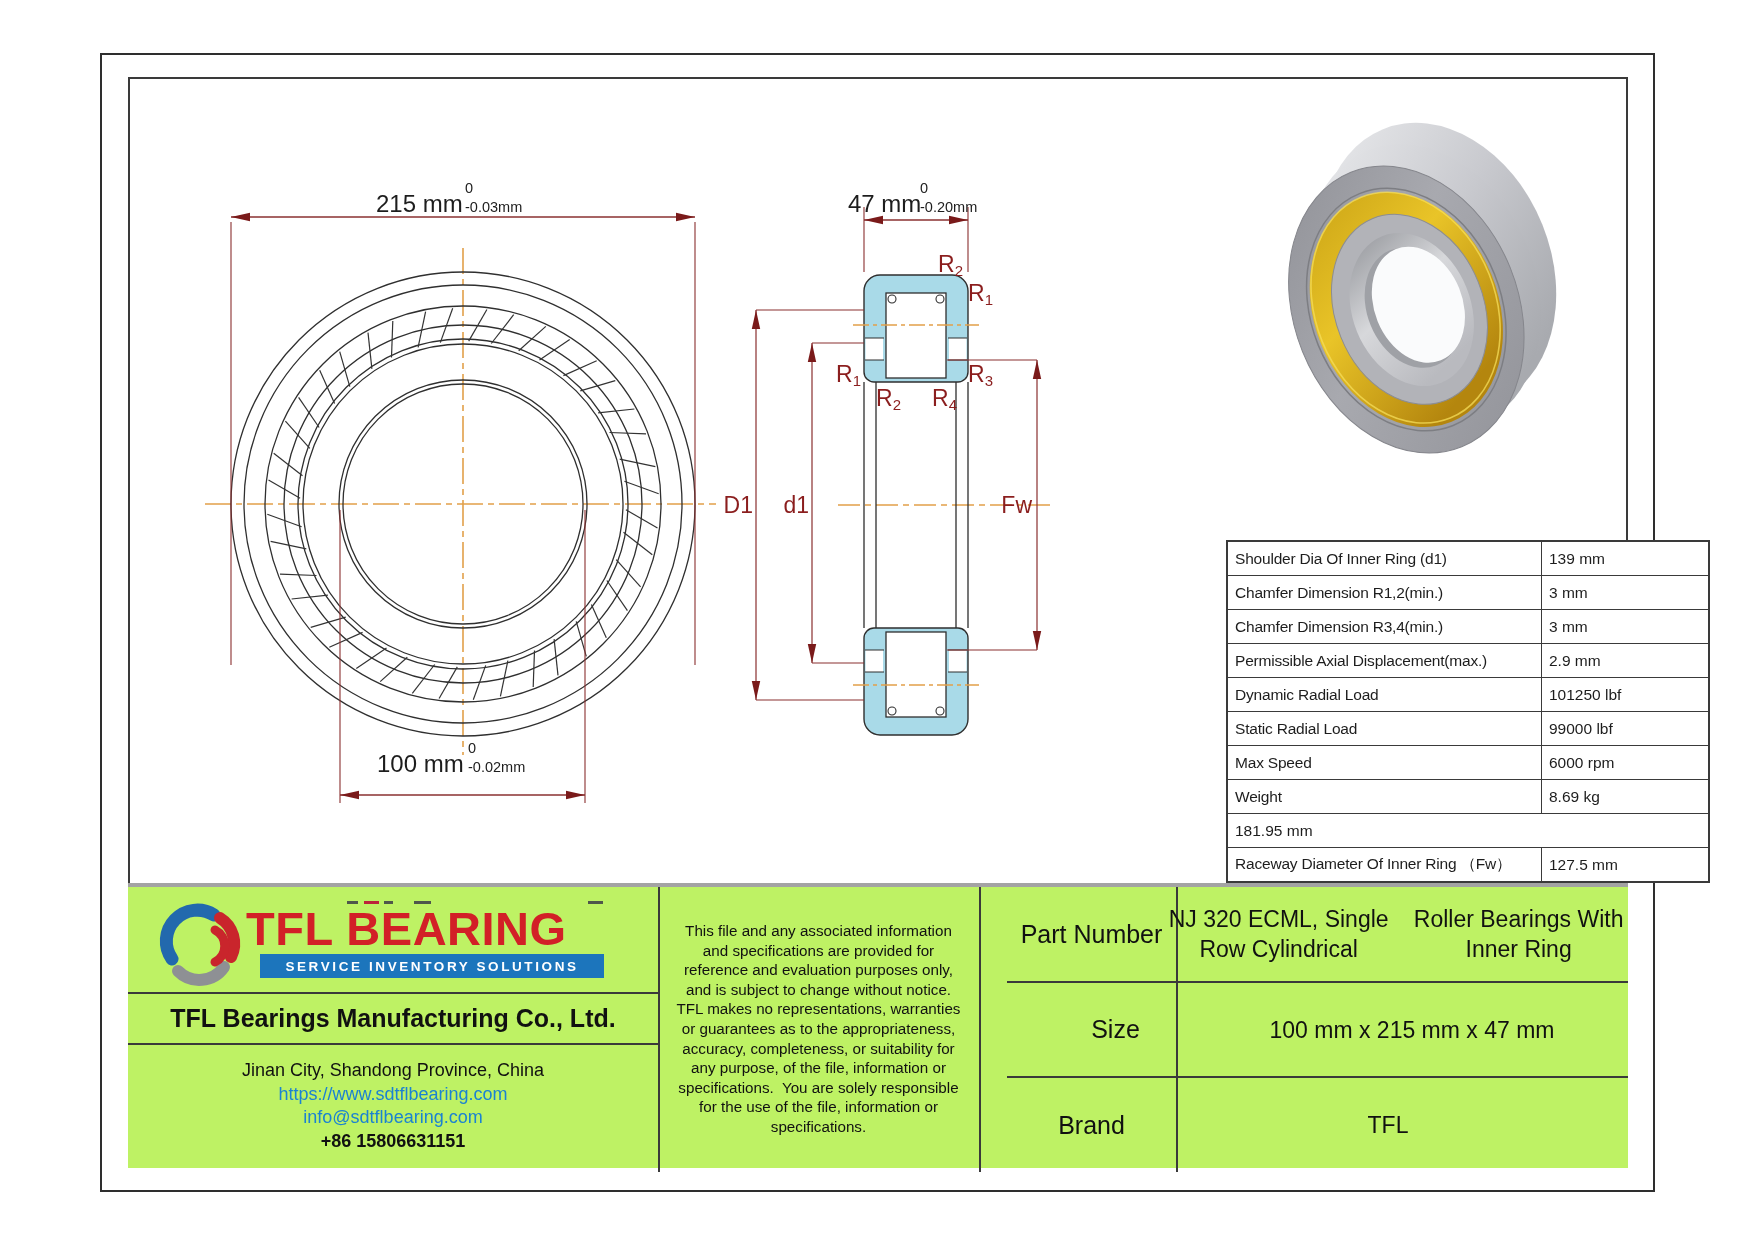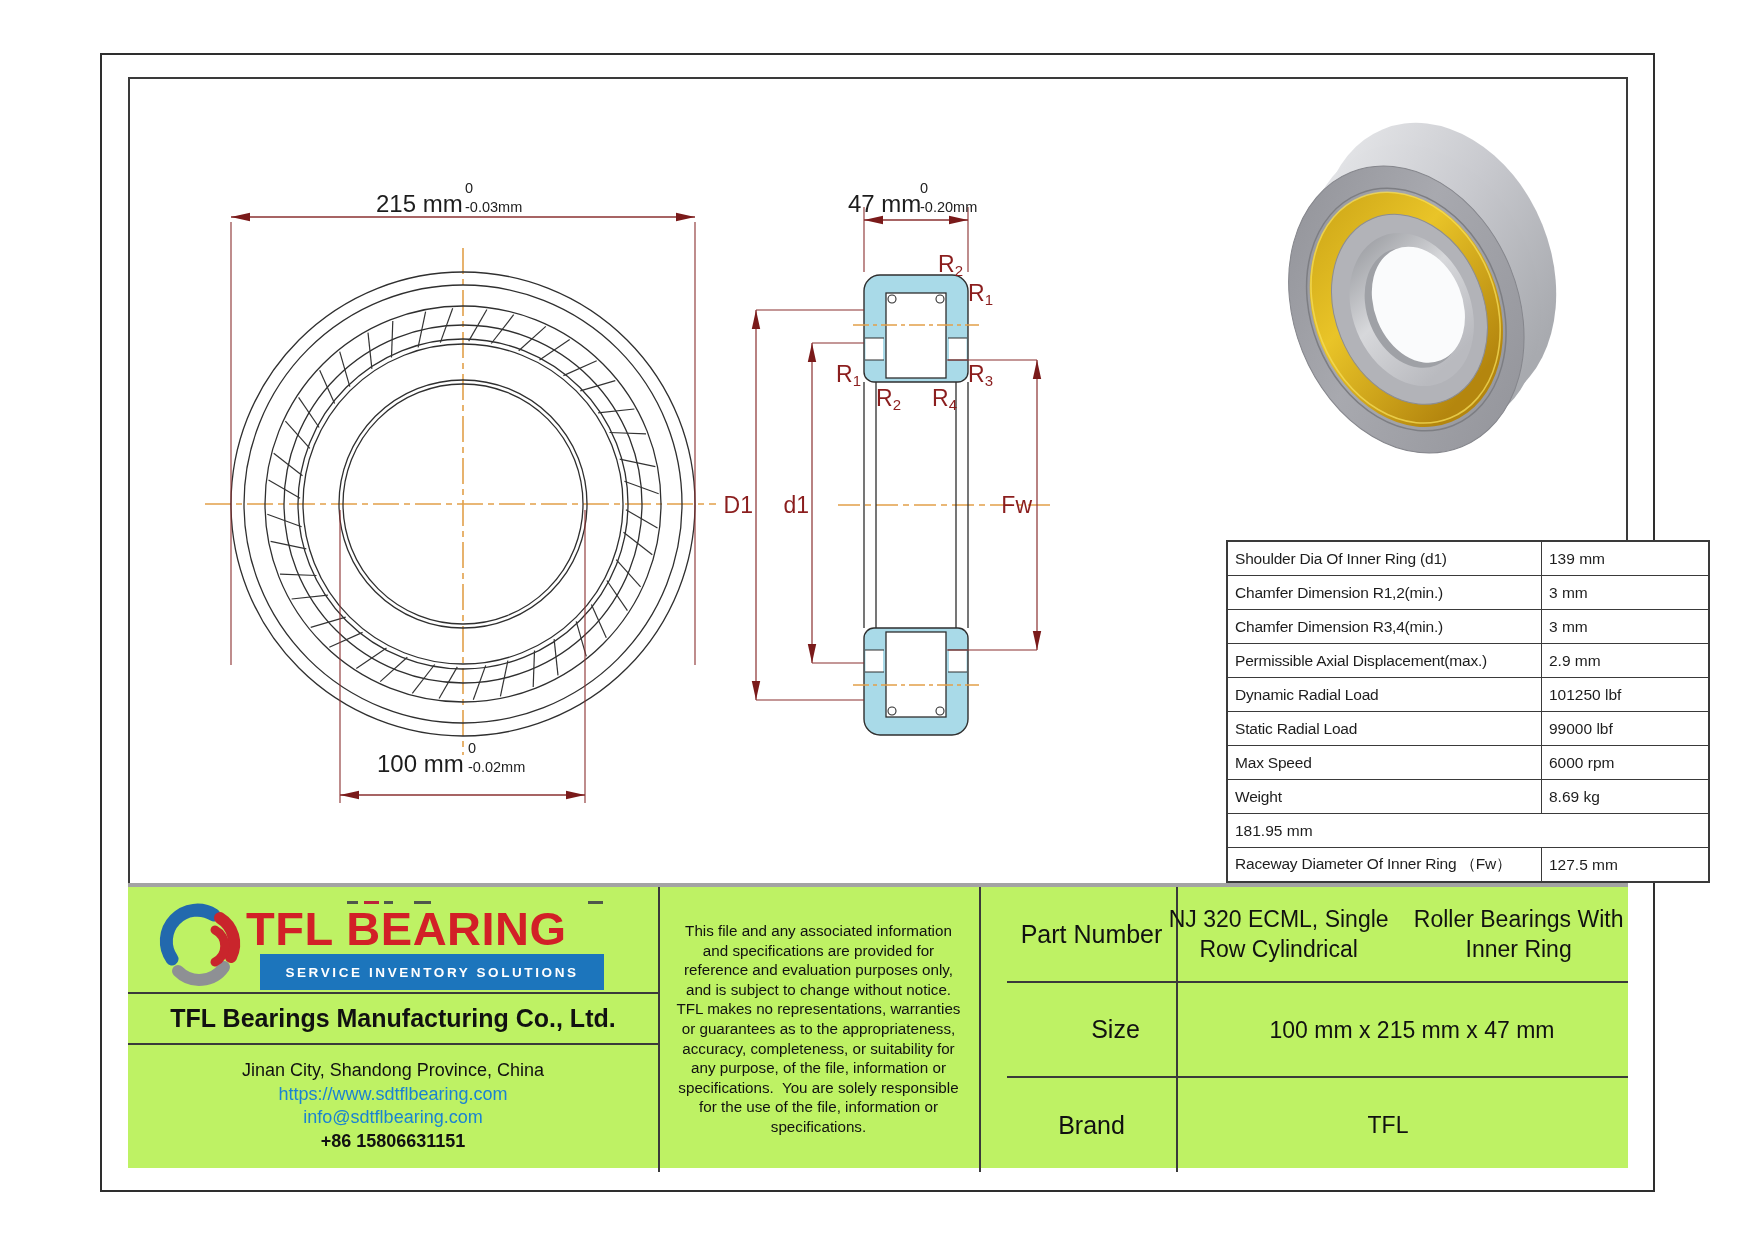--- a/index.html
+++ b/index.html
@@ -37,21 +37,21 @@
              font-size:23px;font-weight:500;color:#111;line-height:30px;text-align:center;}
   #disclaimer{padding:34px 10px 0 10px;text-align:center;font-size:15.2px;font-weight:500;
               line-height:19.6px;color:#111;}
   .disc-line{white-space:pre-wrap;}
   .link{color:#1b82d2;}
   .addr-line{color:#111;font-weight:500;}
   .phone-line{font-weight:600;}
   
   #brand-wordmark{position:absolute;left:118px;top:14px;width:370px;font-size:47px;font-weight:800;
                   color:#d22027;letter-spacing:0.5px;white-space:nowrap;}
-  #tagline-bar{position:absolute;left:132px;top:67px;width:344px;height:36px;background:#1c75bc;
+  #tagline-bar{position:absolute;left:132px;top:67px;width:344px;height:24px;background:#1c75bc;
                display:flex;align-items:center;justify-content:center;color:#fff;font-size:13.5px;
                font-weight:700;letter-spacing:2.6px;white-space:nowrap;text-align:right;}
   .artifact{position:absolute;height:2.5px;background:#3c3c46;opacity:.85;}
   svg text{font-family:"Liberation Sans",sans-serif;}
   .dimtxt{fill:#1d1d1d;font-size:24px;}
   .toltxt{fill:#1d1d1d;font-size:14.5px;}
   .redlbl{fill:#8b1e1e;font-size:23px;font-weight:500;}
   .redsub{font-size:15px;}
 </style>
 </head>

